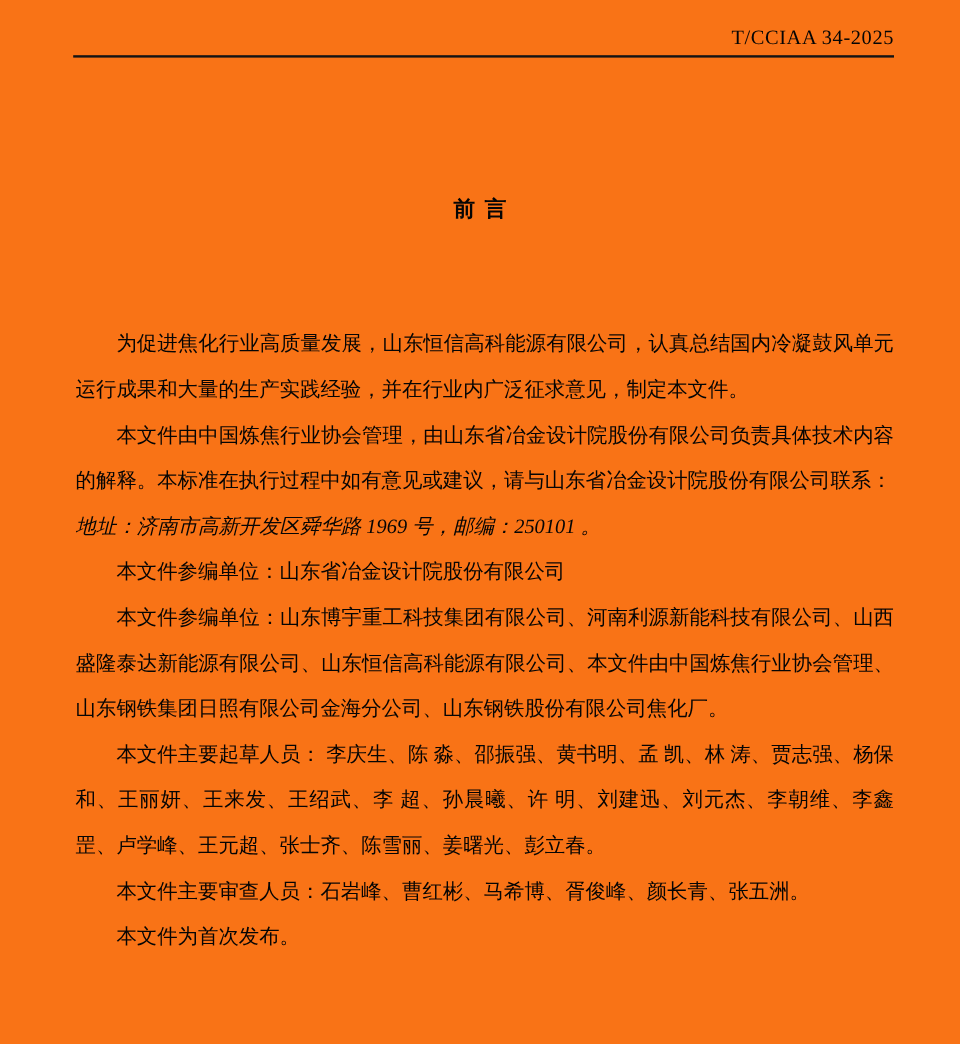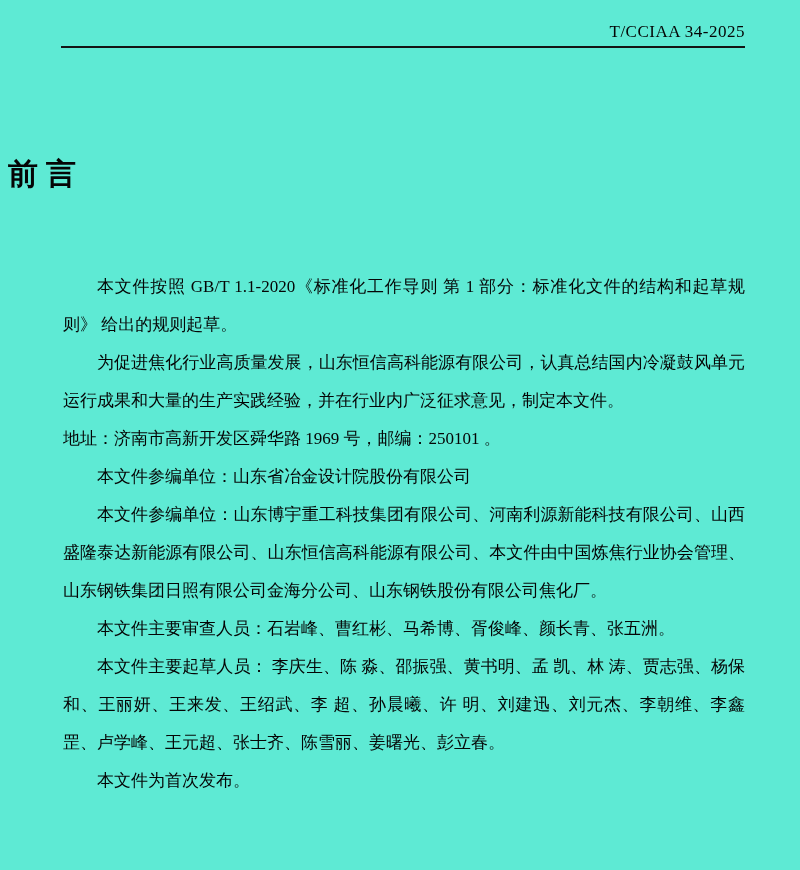--- a/index.html
+++ b/index.html
@@ -4,21 +4,21 @@
 <style>
   html, body {
     margin: 0;
     padding: 0;
     background: #ffffff;
   }
   .page {
     position: relative;
     width: 800px;
     height: 870px;
-    background: #5eead4;
+    background: #f97316;
     overflow: hidden;
     font-family: "Liberation Serif", "DejaVu Serif", serif;
     color: #000000;
   }
   .page-header {
     margin: 0 55px 0 61px;
     padding-top: 21px;
     text-align: right;
   }
   .doc-number {
@@ -28,60 +28,62 @@
     color: #050505;
   }
   .header-rule {
     margin: 3px 55px 0 61px;
     height: 0;
     border: none;
     border-top: 2px solid #141414;
   }
   .doc-title {
     margin: 110px 0 0 0;
-    font-size: 30px;
+    text-align: center;
+    font-size: 18px;
     font-weight: 700;
     line-height: 32px;
     letter-spacing: 8px;
     text-indent: 8px;
     color: #050505;
   }
   .doc-body {
     margin: 78px 55px 0 63px;
     font-size: 17px;
     line-height: 38px;
     text-align: justify;
     color: #050505;
   }
   .doc-body p {
     margin: 0;
     padding: 0;
     text-indent: 34px;
   }
   .doc-body p.no-indent {
     text-indent: 0;
+    font-style: italic;
   }
 </style>
 </head>
 <body>
 
 <div class="page">
 
   <header class="page-header">
     <div class="doc-number">T/CCIAA 34-2025</div>
   </header>
 
   <div class="header-rule"></div>
 
   <h1 class="doc-title">前言</h1>
 
   <main class="doc-body">
-    <p>本文件按照 GB/T 1.1-2020《标准化工作导则 第 1 部分：标准化文件的结构和起草规则》 给出的规则起草。</p>
     <p>为促进焦化行业高质量发展，山东恒信高科能源有限公司，认真总结国内冷凝鼓风单元运行成果和大量的生产实践经验，并在行业内广泛征求意见，制定本文件。</p>
+    <p>本文件由中国炼焦行业协会管理，由山东省冶金设计院股份有限公司负责具体技术内容的解释。本标准在执行过程中如有意见或建议，请与山东省冶金设计院股份有限公司联系：</p>
     <p class="no-indent">地址：济南市高新开发区舜华路 1969 号，邮编：250101 。</p>
     <p>本文件参编单位：山东省冶金设计院股份有限公司</p>
     <p>本文件参编单位：山东博宇重工科技集团有限公司、河南利源新能科技有限公司、山西盛隆泰达新能源有限公司、山东恒信高科能源有限公司、本文件由中国炼焦行业协会管理、山东钢铁集团日照有限公司金海分公司、山东钢铁股份有限公司焦化厂。</p>
+    <p>本文件主要起草人员： 李庆生、陈 淼、邵振强、黄书明、孟 凯、林 涛、贾志强、杨保和、王丽妍、王来发、王绍武、李 超、孙晨曦、许 明、刘建迅、刘元杰、李朝维、李鑫罡、卢学峰、王元超、张士齐、陈雪丽、姜曙光、彭立春。</p>
     <p>本文件主要审查人员：石岩峰、曹红彬、马希博、胥俊峰、颜长青、张五洲。</p>
-    <p>本文件主要起草人员： 李庆生、陈 淼、邵振强、黄书明、孟 凯、林 涛、贾志强、杨保和、王丽妍、王来发、王绍武、李 超、孙晨曦、许 明、刘建迅、刘元杰、李朝维、李鑫罡、卢学峰、王元超、张士齐、陈雪丽、姜曙光、彭立春。</p>
     <p>本文件为首次发布。</p>
   </main>
 
 </div>
 
 </body></html>

